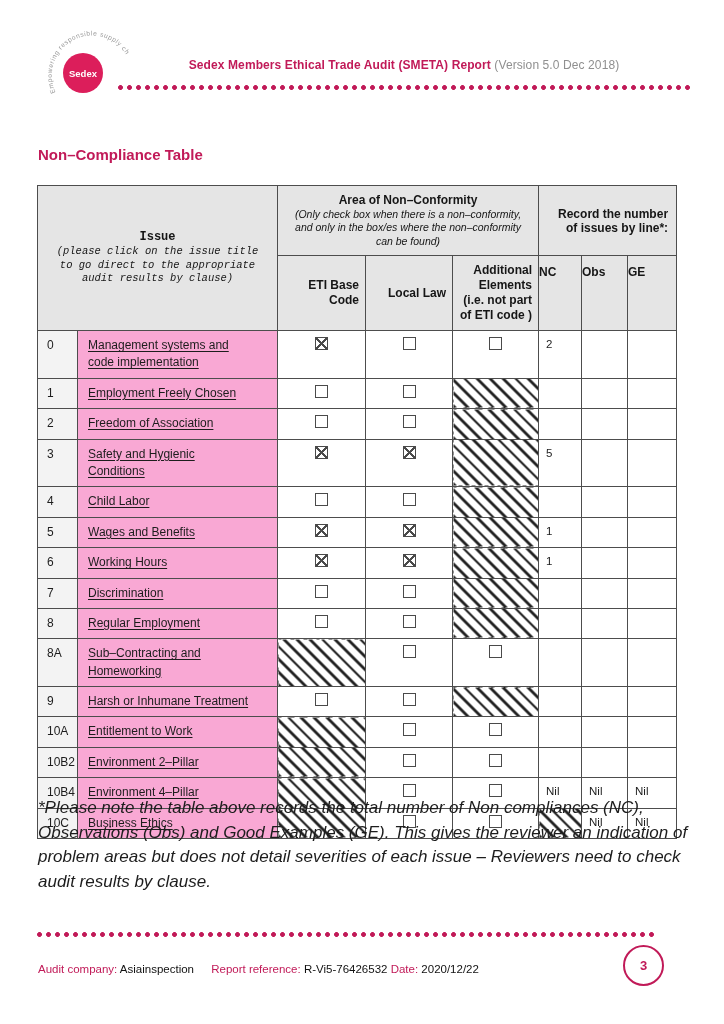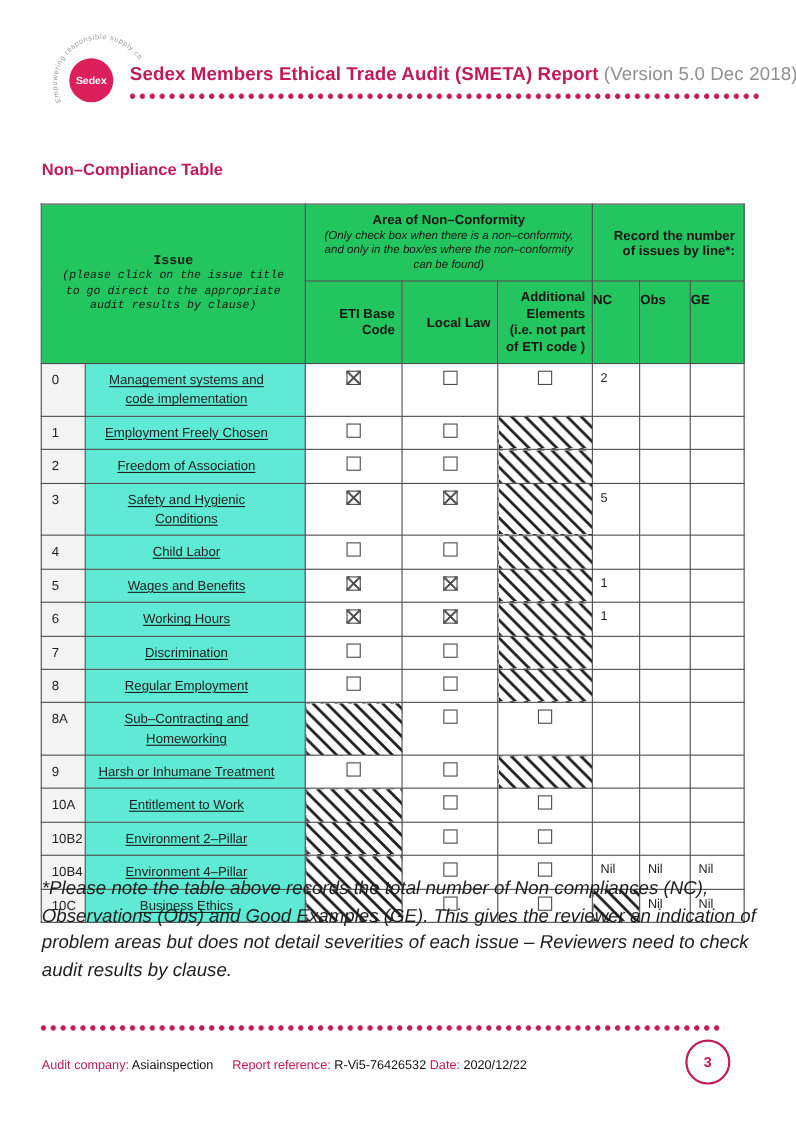--- a/index.html
+++ b/index.html
@@ -6,46 +6,46 @@
   html,body { background:#ffffff; }
   .page {
     position:relative; width:724px; height:1024px; background:#ffffff;
     font-family:"Liberation Sans", sans-serif; color:#1d1d1d; overflow:hidden;
     margin:0 auto;
   }
   
   .logo-wrap { position:absolute; left:38px; top:20px; width:104px; height:104px; }
   .hdr-title {
     position:absolute; left:118px; top:58px; width:572px; text-align:center;
-    font-size:17px; font-weight:bold; color:#c11a58; letter-spacing:.1px; white-space:nowrap;
+    font-size:12px; font-weight:bold; color:#c11a58; letter-spacing:.1px; white-space:nowrap;
   }
   .hdr-title .version { color:#8f8f8f; font-weight:normal; }
   .dots {
     height:5px;
     background-image: radial-gradient(circle at 2.5px 2.5px, #c11a58 2.1px, transparent 2.7px);
     background-size:9px 5px; background-repeat:repeat-x;
   }
   .hdr-dots { position:absolute; left:118px; top:85px; width:572px; }
   
   .page-title { position:absolute; left:38px; top:146px; font-size:15px; font-weight:bold; color:#c11a58; }
   
   table.nc { position:absolute; left:37px; top:185px; width:639px; border-collapse:collapse; table-layout:fixed; }
   table.nc th, table.nc td { border:1px solid #4d4d4d; }
   table.nc { border:1.5px solid #3c3c3c; }
-  thead th { background:#22c55e; font-size:12px; color:#161616; }
+  thead th { background:#e5e5e5; font-size:12px; color:#161616; }
   th.issue-head { vertical-align:middle; text-align:center; padding:10px 14px;font-family:Liberation Mono, monospace; }
   th.issue-head .sub, th.area-head .sub { font-weight:normal; font-style:italic; font-size:10.5px; margin-top:1px; line-height:1.3; }
   th.area-head { height:70px; vertical-align:middle; text-align:center; padding:4px 10px; }
   th.record-head { vertical-align:middle; text-align:right; padding:4px 8px; font-size:12px; }
   tr.subhead th { height:75px; }
   th.codecol { vertical-align:middle; text-align:right; padding:2px 6px; line-height:1.25; }
   th.cntcol { vertical-align:top; text-align:left; padding-top:9px; }
   tbody td { background:#ffffff; font-size:12px; vertical-align:top; }
   td.idcell { background:#f3f3f3; padding:7px 0 0 9px; }
-  td.titlecell { background:#5eead4; padding:6px 26px 6px 10px; line-height:1.45;text-align:center; }
+  td.titlecell { background:#f9a8d4; padding:6px 26px 6px 10px; line-height:1.45; }
   td.titlecell a { color:#1d1d1d; text-decoration:underline; text-underline-offset:2px; cursor:pointer; }
   td.cbcell { text-align:center; padding-top:6px; }
   td.cntcell { padding:7px 0 0 7px; font-size:11.5px; }
   tr.r1 { height:29px; }
   .cb {
     display:inline-block; width:13px; height:13px; border:1.5px solid #4a4a4a; background:#fff;
   }
   .cb.checked {
     background-image:
       linear-gradient(45deg,  transparent 44%, #4a4a4a 44%, #4a4a4a 56%, transparent 56%),

